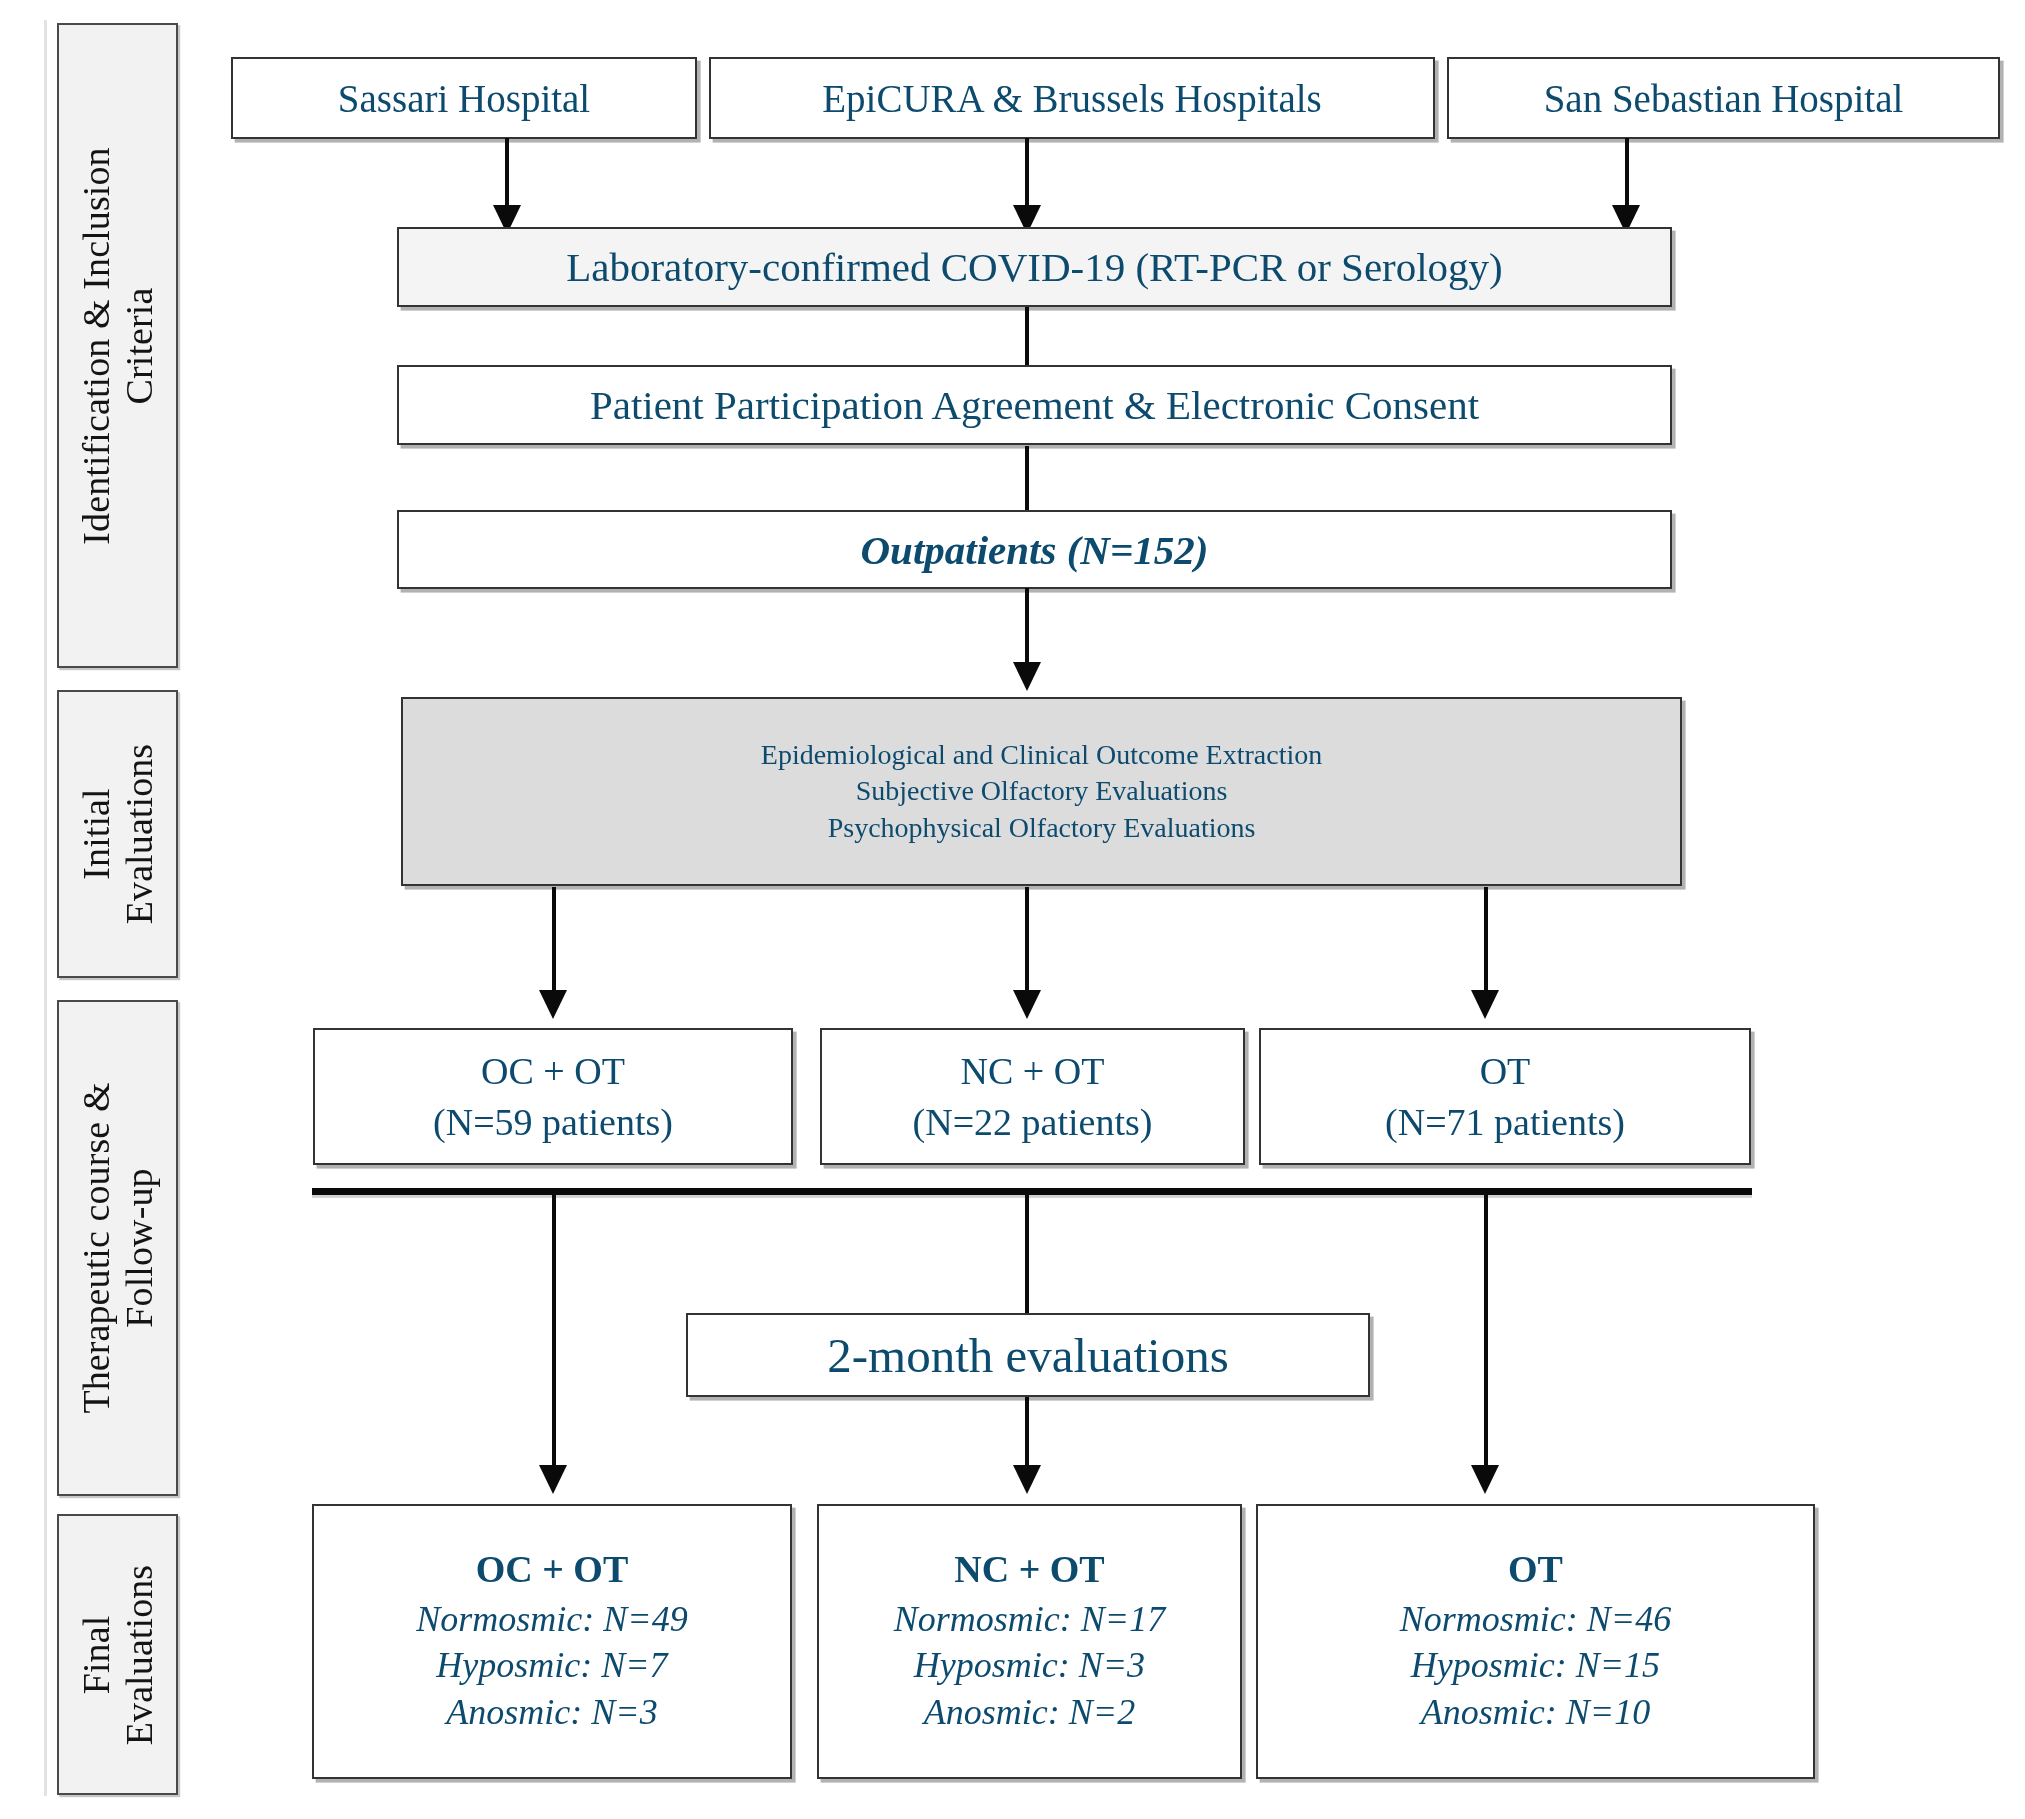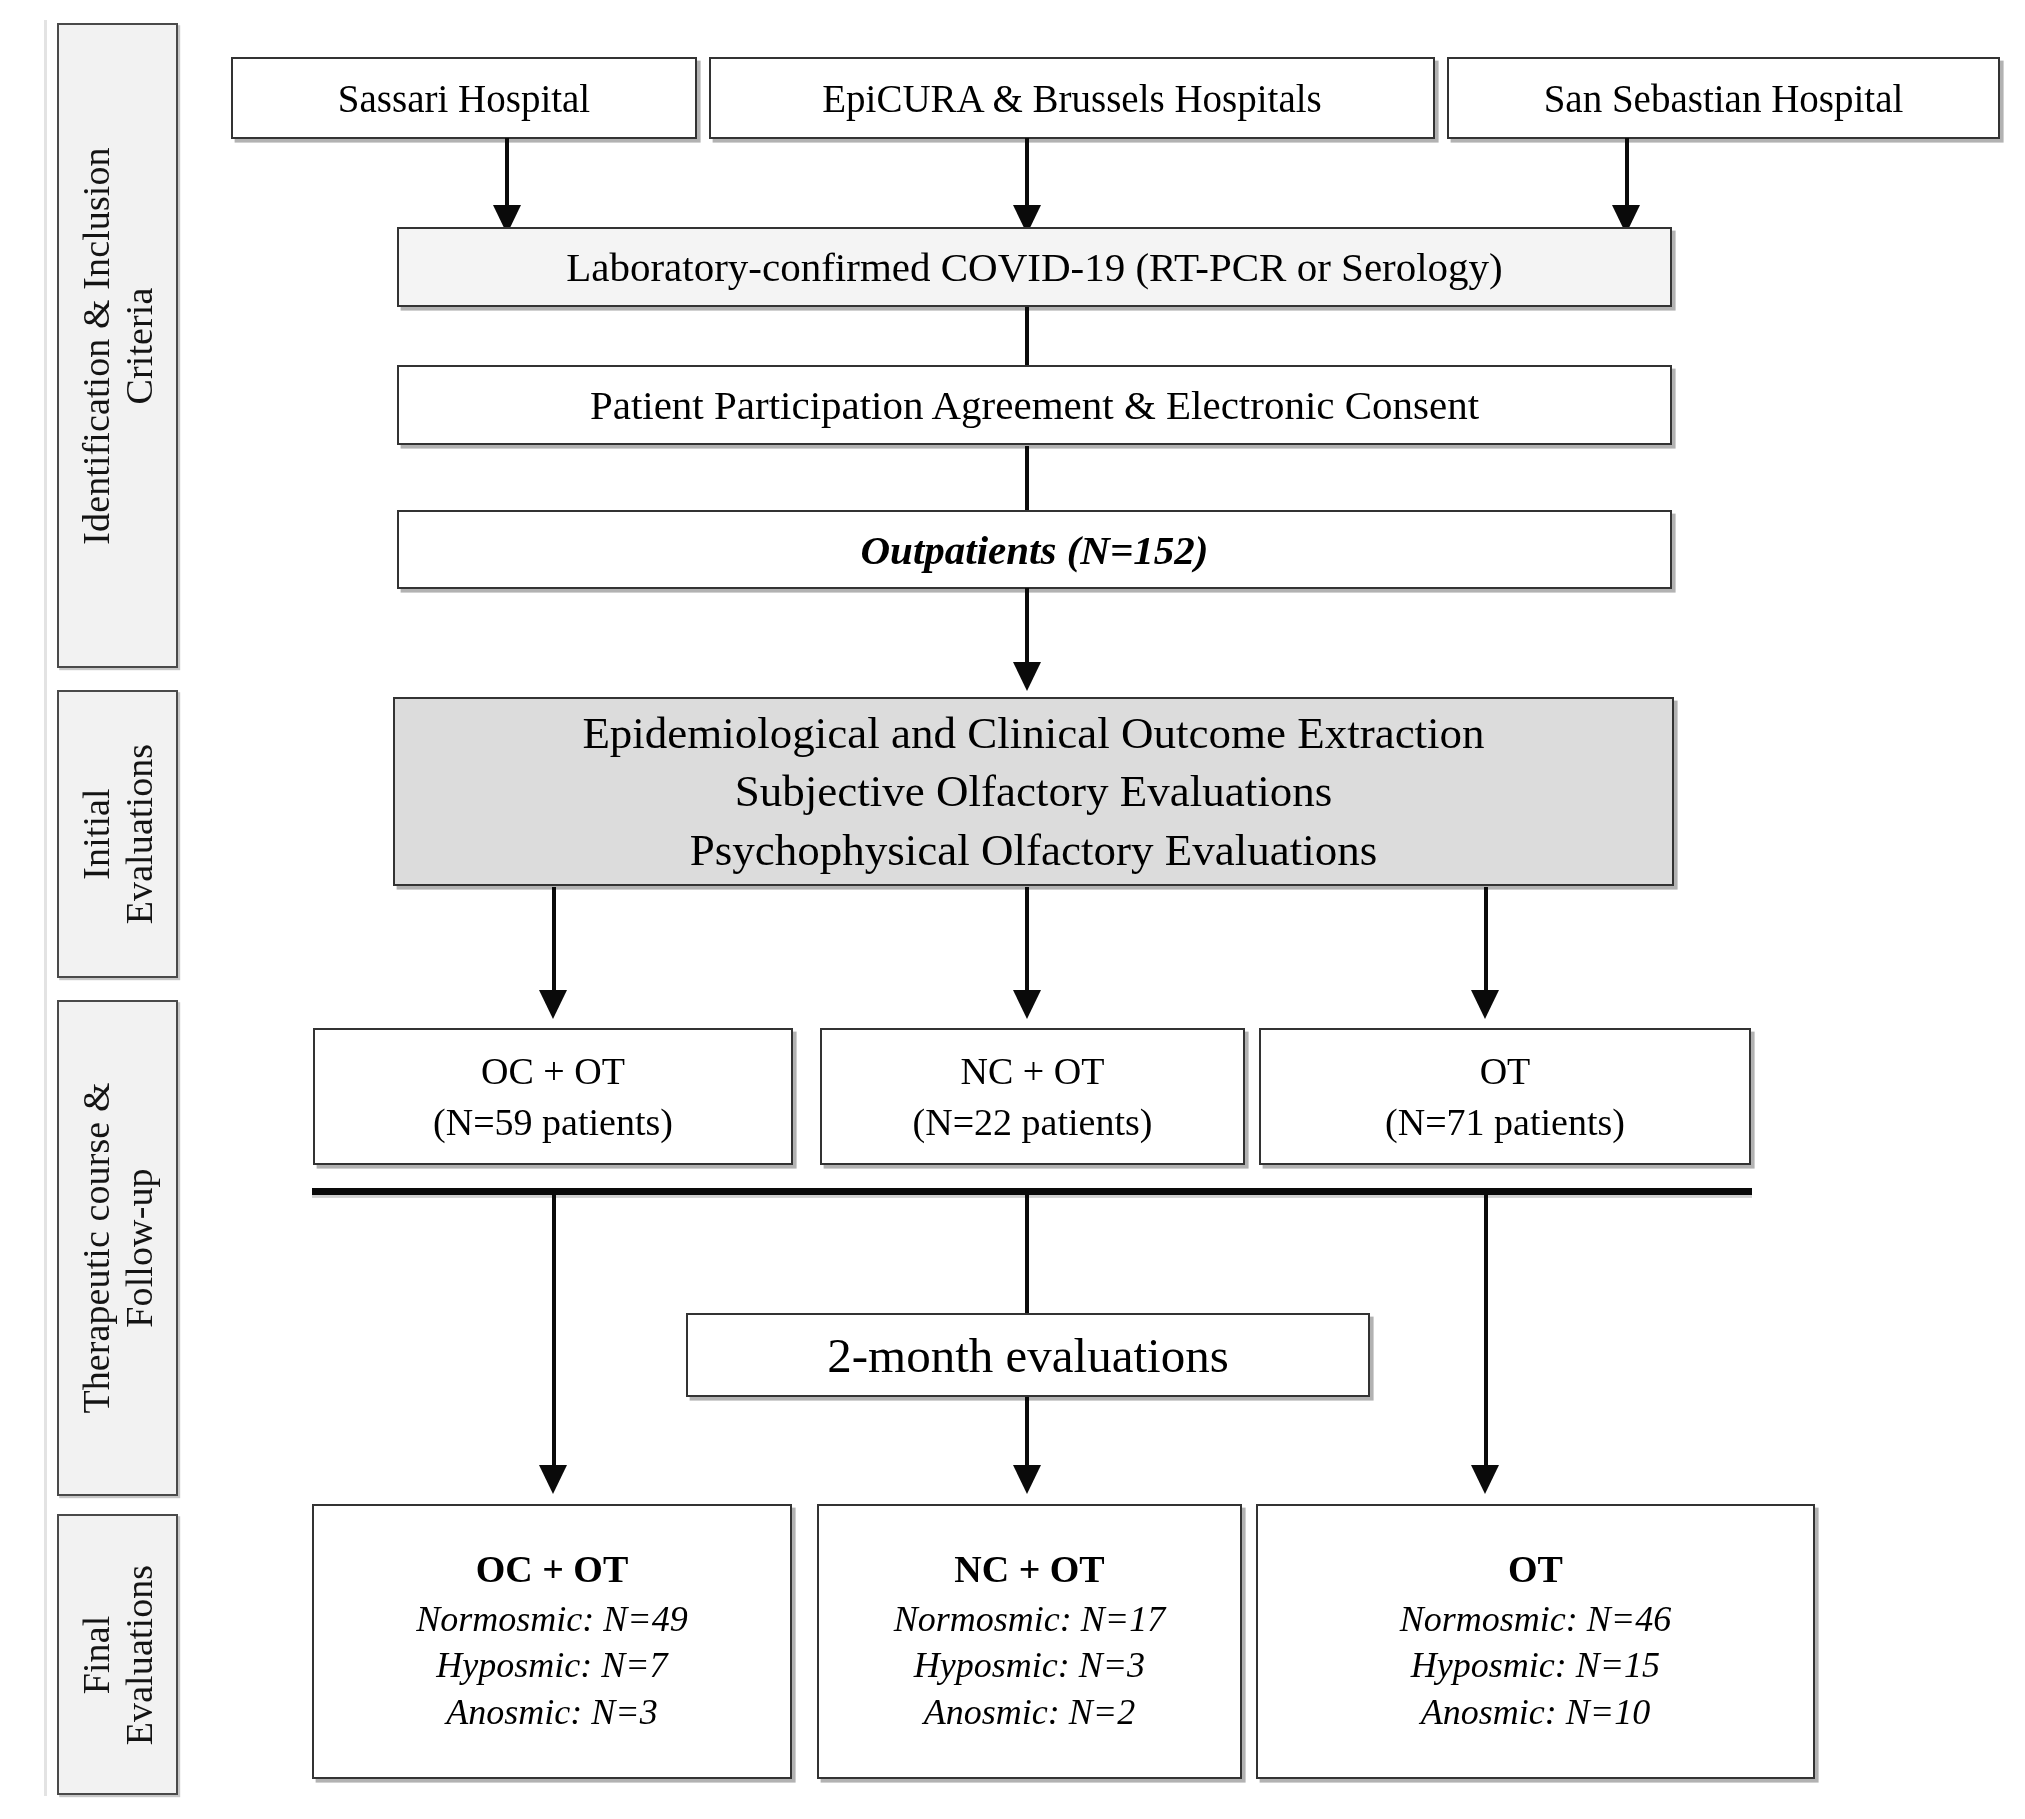--- a/index.html
+++ b/index.html
@@ -53,31 +53,31 @@
   .box {
     position: absolute;
     box-sizing: border-box;
     border: 2.2px solid #333333;
     background: #ffffff;
     box-shadow: 3.6px 3.6px 0 rgba(0,0,0,0.30);
     display: flex;
     align-items: center;
     justify-content: center;
     text-align: center;
-    color: #000000;
+    color: #0c4a6e;
   }
   .box .txt { width: 100%; padding: 0 7.3px; box-sizing: border-box; }
 
   .box.lightshade { background: #f4f4f4; }
   .box.midshade   { background: #dcdcdc; }
 
   .fs-hospital  { font-size: 39px; }
   .fs-wide      { font-size: 41px; }
   .fs-bold      { font-size: 41px; font-weight: bold; }
-  .fs-gray      { font-size: 45px; line-height: 1.30; }
+  .fs-gray      { font-size: 28px; line-height: 1.30; margin-left: 8px; }
   .fs-group     { font-size: 38px; line-height: 1.32; }
   .fs-2m        { font-size: 49px; }
 
   .final-title { font-size: 38px; font-weight: bold; display: block; margin-bottom: 4.4px; }
   .final-line  { font-size: 36px; font-style: italic; display: block; line-height: 1.30; }
 
   
   .vline {
     position: absolute;
     width: 3.6px;

